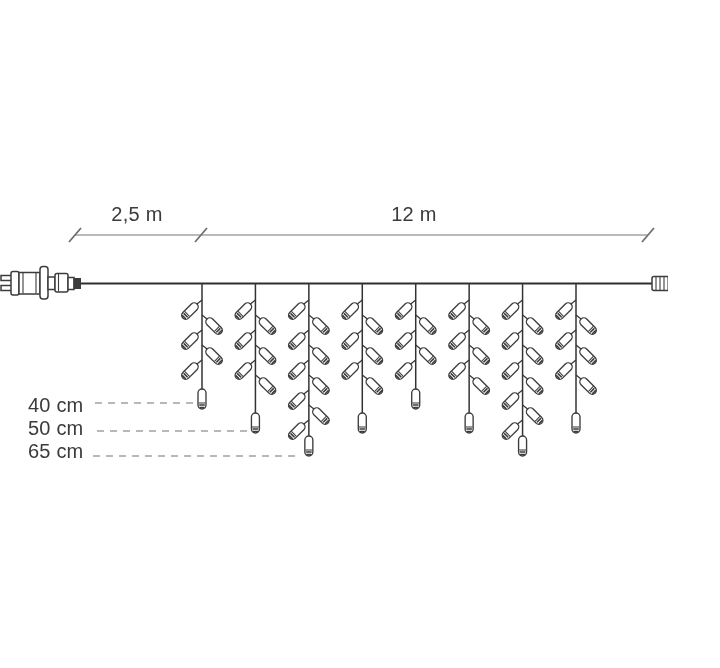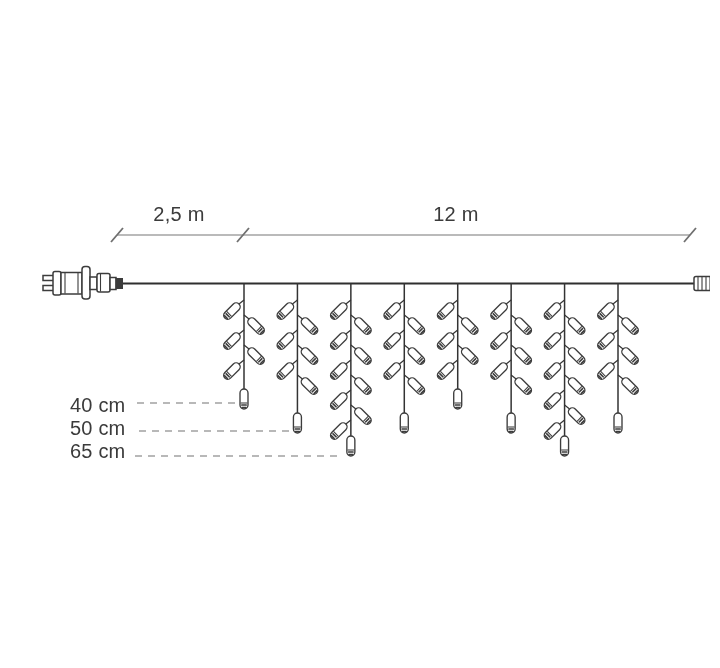--- a/index.html
+++ b/index.html
@@ -11,21 +11,20 @@
     --dash:#b8b8b8;
     --bg:#ffffff;
   }
   html,body{margin:0;padding:0;background:#fff;}
   .canvas{
     position:relative;
     width:668px;height:668px;
     background:var(--bg);
     font-family:"Liberation Sans", sans-serif;
     overflow:hidden;
-    margin-left:42px;
   }
   svg text{
     font-family:"Liberation Sans", sans-serif;
     fill:var(--text);
   }
   .dim-label{font-size:20px;letter-spacing:0.3px;}
   .len-label{font-size:20px;letter-spacing:0.2px;}
   .dimline{stroke:var(--dimline);stroke-width:1.5;}
   .tick{stroke:var(--tick);stroke-width:1.8;}
   .cable{stroke:var(--cable);stroke-width:2.2;fill:none;}

